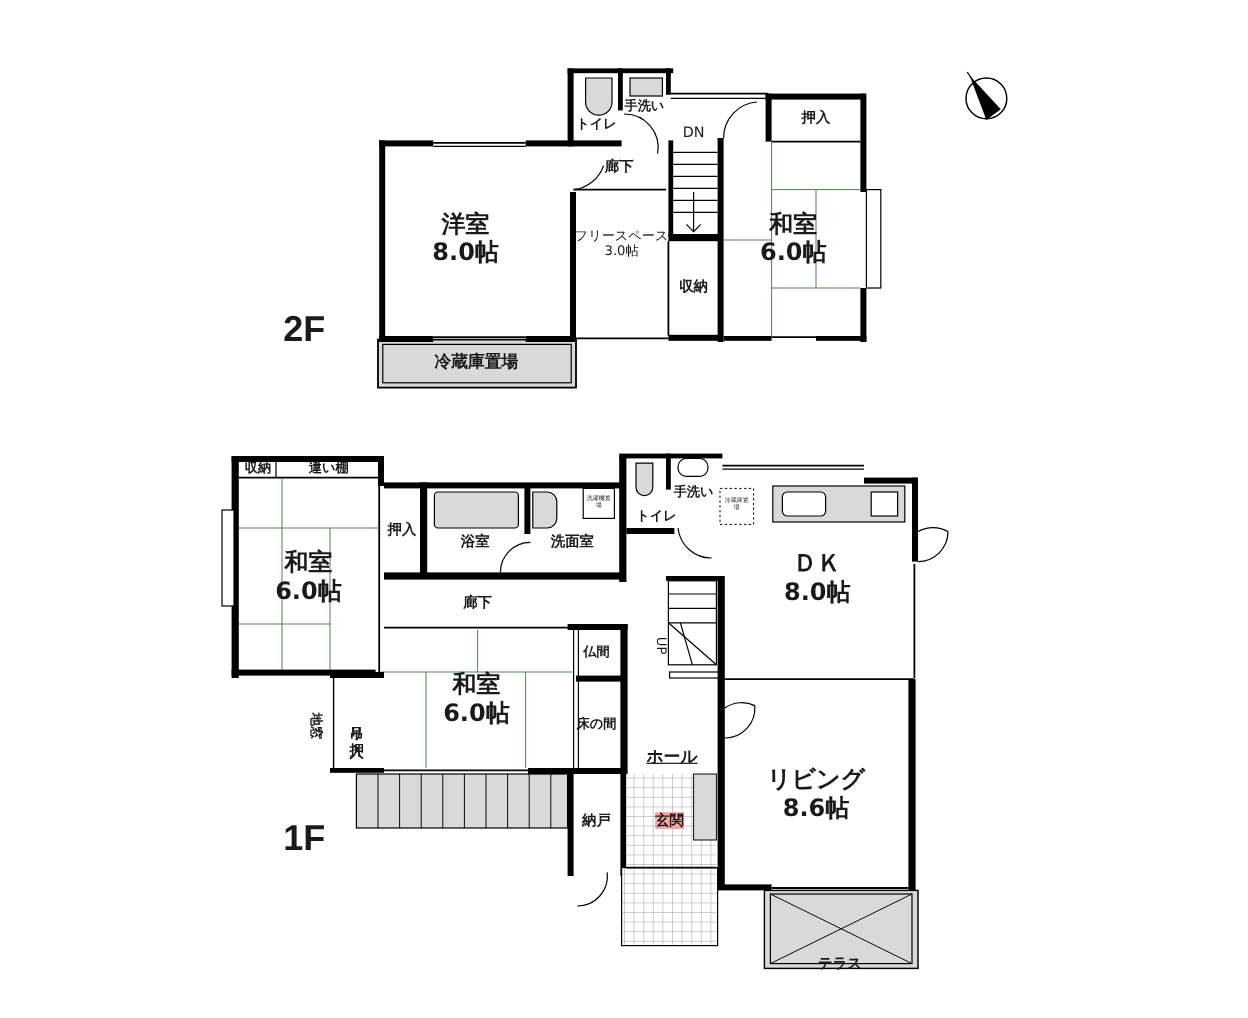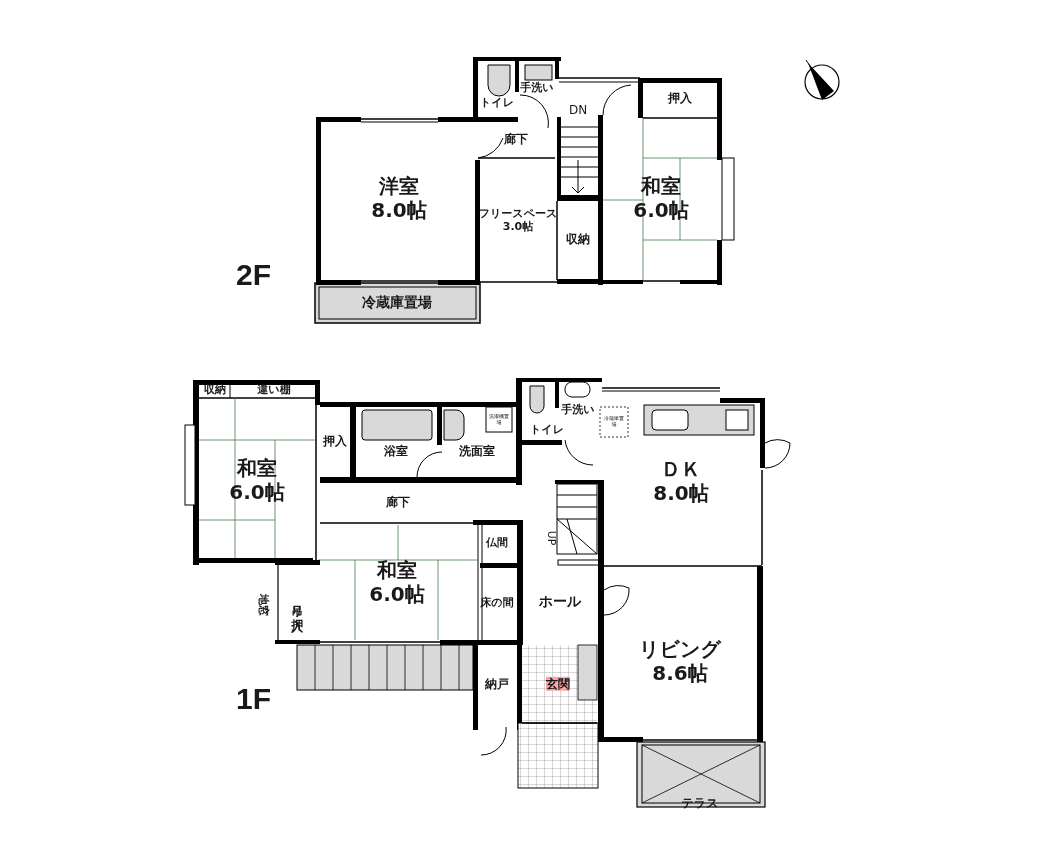--- a/index.html
+++ b/index.html
@@ -206,29 +206,29 @@
 
     <rect x="637" y="742" width="128" height="65" fill="#d9d9d9" stroke="#000" stroke-width="1.2"></rect>
     <rect x="642" y="745" width="118" height="58" fill="none" stroke="#000" stroke-width="1"></rect>
     <line x1="642" y1="745" x2="760" y2="803" stroke="#000" stroke-width="0.8"></line>
     <line x1="760" y1="745" x2="642" y2="803" stroke="#000" stroke-width="0.8"></line>
   </g>
 </svg>
 
 <div class="floor" style="left:236px;top:258px;">2F</div>
 
-<div class="lbl big" style="left:399px;top:198px;">
+<div class="lbl big" style="left:388px;top:198px;">
   <span class="l1">洋室</span>
   <span class="l2">8.0帖</span>
 </div>
 <div class="lbl big" style="left:661px;top:198px;">
   <span class="l1">和室</span>
   <span class="l2">6.0帖</span>
 </div>
-<div class="lbl xs" style="left:518px;top:220px;font-weight:bold;">
+<div class="lbl xs" style="left:518px;top:203px;font-weight:normal;">
   <span class="l1">フリースペース</span>
   <span class="l2">3.0帖</span>
 </div>
 <div class="lbl sm" style="left:680px;top:98px;">押入</div>
 <div class="lbl sm" style="left:578px;top:239px;">収納</div>
 <div class="lbl sm" style="left:516px;top:139px;">廊下</div>
 <div class="lbl xs" style="left:497px;top:103px;">トイレ</div>
 <div class="lbl xs" style="left:537px;top:88px;">手洗い</div>
 <div class="lbl sm" style="left:578px;top:110px;font-weight:normal;">DN</div>
 <div class="lbl mid" style="left:397px;top:302px;">冷蔵庫置場</div>
@@ -258,17 +258,17 @@
 <div class="lbl xs rot90" style="left:263px;top:605px;">地窓</div>
 <div class="lbl sm" style="left:396px;top:451px;">浴室</div>
 <div class="lbl sm" style="left:477px;top:451px;">洗面室</div>
 <div class="lbl tiny" style="left:499px;top:419px;width:22px;white-space:normal;">洗濯機置場</div>
 <div class="lbl tiny" style="left:614px;top:421px;width:22px;white-space:normal;">冷蔵庫置場</div>
 <div class="lbl sm" style="left:398px;top:502px;">廊下</div>
 <div class="lbl xs" style="left:547px;top:430px;">トイレ</div>
 <div class="lbl xs" style="left:578px;top:410px;">手洗い</div>
 <div class="lbl xs" style="left:497px;top:543px;">仏間</div>
 <div class="lbl xs" style="left:497px;top:603px;">床の間</div>
-<div class="lbl mid" style="left:560px;top:601px;">ホール</div>
+<div class="lbl mid" style="left:560px;top:631px;text-decoration:underline;">ホール</div>
 <div class="lbl sm" style="left:497px;top:684px;">納戸</div>
 <div class="lbl sm" style="left:558px;top:684px;background:#fca5a5;">玄関</div>
 <div class="lbl sm" style="left:700px;top:771px;margin-top:32px;">テラス</div>
 <div class="lbl xs rot90" style="left:551px;top:538px;font-weight:normal;">UP</div>
 
 </body></html>

